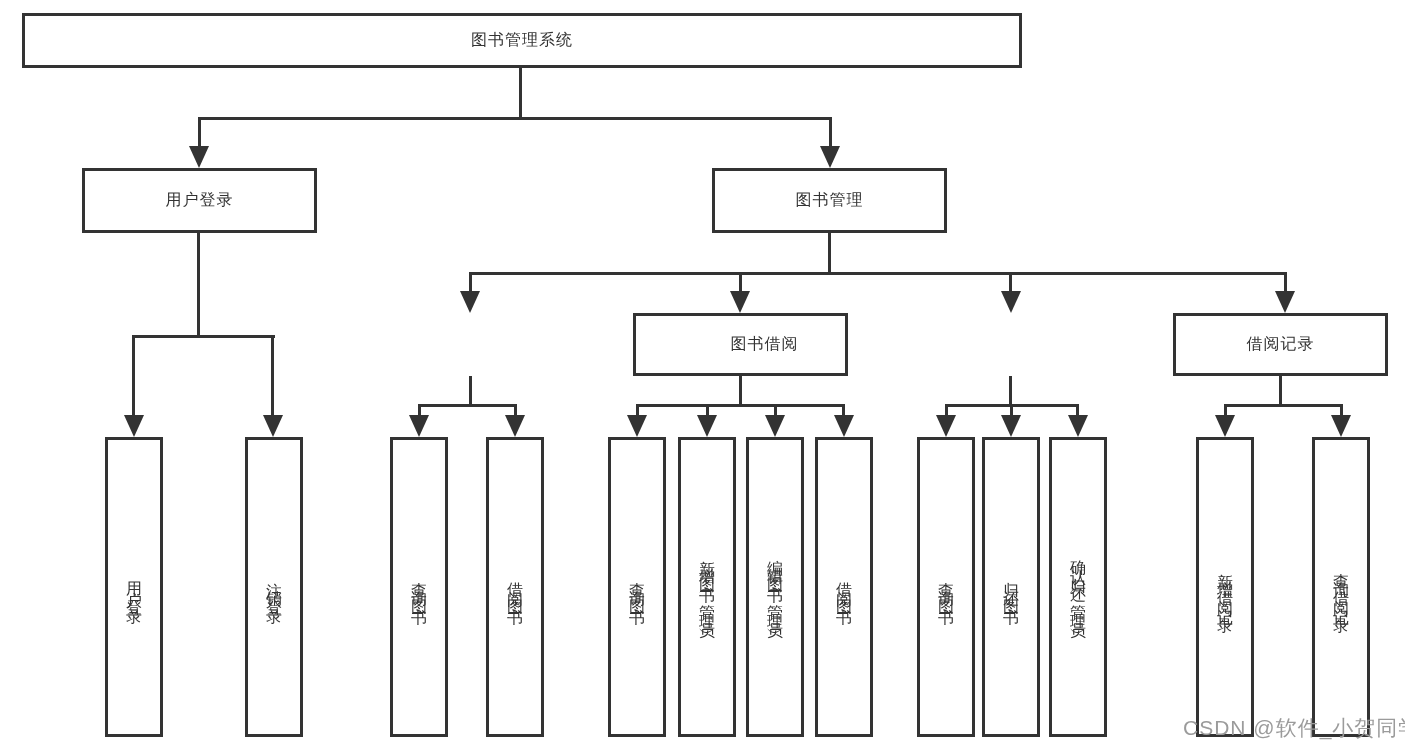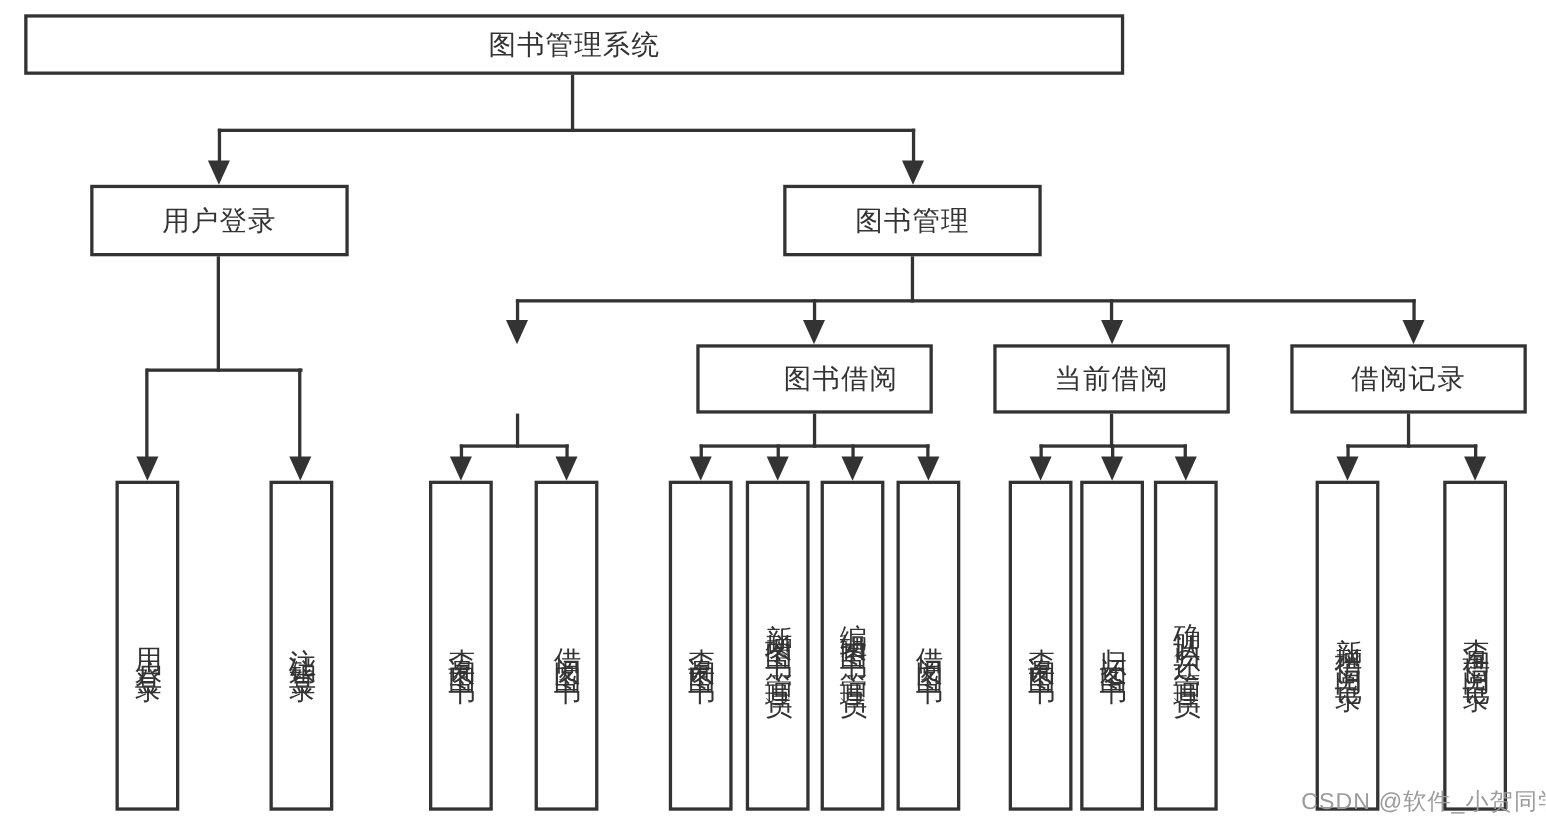--- a/index.html
+++ b/index.html
@@ -12,21 +12,21 @@
   }
   .box{
     position:absolute;
     box-sizing:border-box;
     border:3px solid #333333;
     background:#ffffff;
     display:flex;
     align-items:center;
     justify-content:center;
     color:#333333;
-    font-size:25px;
+    font-size:16px;
     letter-spacing:1px;
   }
   .vtext span{
     writing-mode:vertical-rl;
     text-orientation:mixed;
     letter-spacing:9px;
     line-height:1;
   }
   .vline{position:absolute;width:3px;background:#333333;}
   .hline{position:absolute;height:3px;background:#333333;}
@@ -82,23 +82,20 @@
   <div class="vline" style="left:739px;top:272px;height:24px;"></div>
   <div class="vline" style="left:1009px;top:272px;height:24px;"></div>
   <div class="vline" style="left:1284px;top:272px;height:24px;"></div>
   <div class="arrow" style="left:460px;top:291px;"></div>
   <div class="arrow" style="left:730px;top:291px;"></div>
   <div class="arrow" style="left:1001px;top:291px;"></div>
   <div class="arrow" style="left:1275px;top:291px;"></div>
 
   <div class="box" style="left:633px;top:313px;width:215px;height:63px;padding-left:48px;">
     <span>图书借阅</span>
-  </div>
-  <div class="box" style="left:903px;top:313px;width:215px;height:63px;">
-    <span>当前借阅</span>
   </div>
   <div class="box" style="left:1173px;top:313px;width:215px;height:63px;">
     <span>借阅记录</span>
   </div>
 
   <div class="vline" style="left:469px;top:376px;height:31px;"></div>
   <div class="hline" style="left:418px;top:404px;width:99px;"></div>
   <div class="vline" style="left:418px;top:404px;height:14px;"></div>
   <div class="vline" style="left:514px;top:404px;height:14px;"></div>
   <div class="arrow" style="left:409px;top:415px;"></div>

